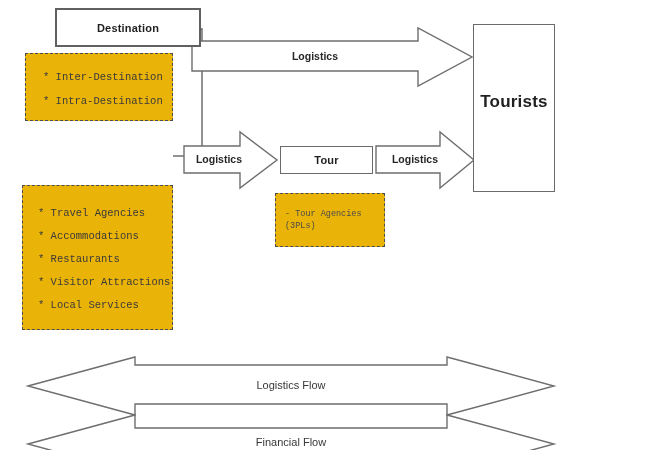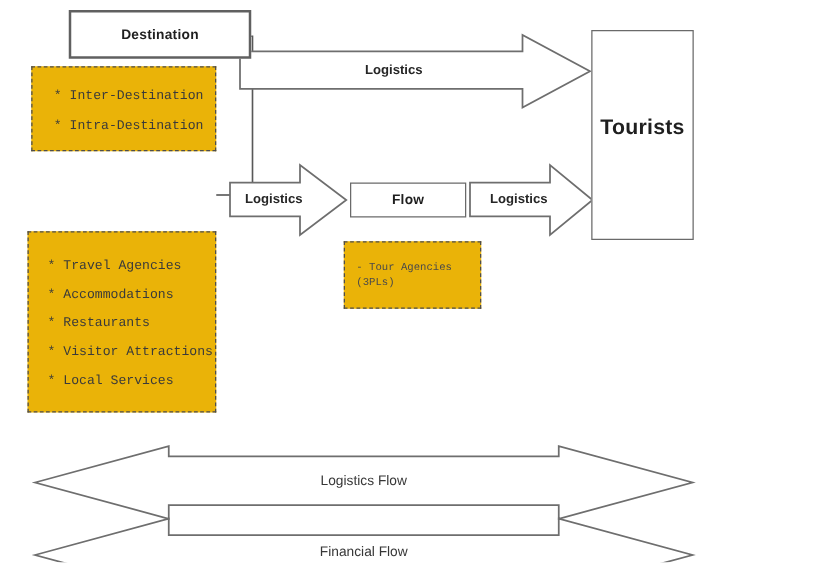--- a/index.html
+++ b/index.html
@@ -100,21 +100,21 @@
 
   <div class="box dashed" style="left:22px; top:185px; width:151px; height:145px; padding:19px 0 0 15px;">
     <div class="li" style="margin-bottom:7px;">* Travel Agencies</div>
     <div class="li" style="margin-bottom:7px;">* Accommodations</div>
     <div class="li" style="margin-bottom:7px;">* Restaurants</div>
     <div class="li" style="margin-bottom:7px;">* Visitor Attractions</div>
     <div class="li">* Local Services</div>
   </div>
 
   <div class="box solid-thin" style="left:280px; top:146px; width:93px; height:28px;">
-    <span class="title">Flow</span>
+    <span class="title">Tour</span>
   </div>
 
   <div class="box dashed" style="left:275px; top:193px; width:110px; height:54px; padding:14px 0 0 9px; border-width:1px;">
     <div class="note-line">- Tour Agencies</div>
     <div class="note-line">(3PLs)</div>
   </div>
 
   <div class="box solid-thin" style="left:473px; top:24px; width:82px; height:168px; padding-bottom:12px;">
     <span class="title" style="font-size:17px;">Tourists</span>
   </div>

